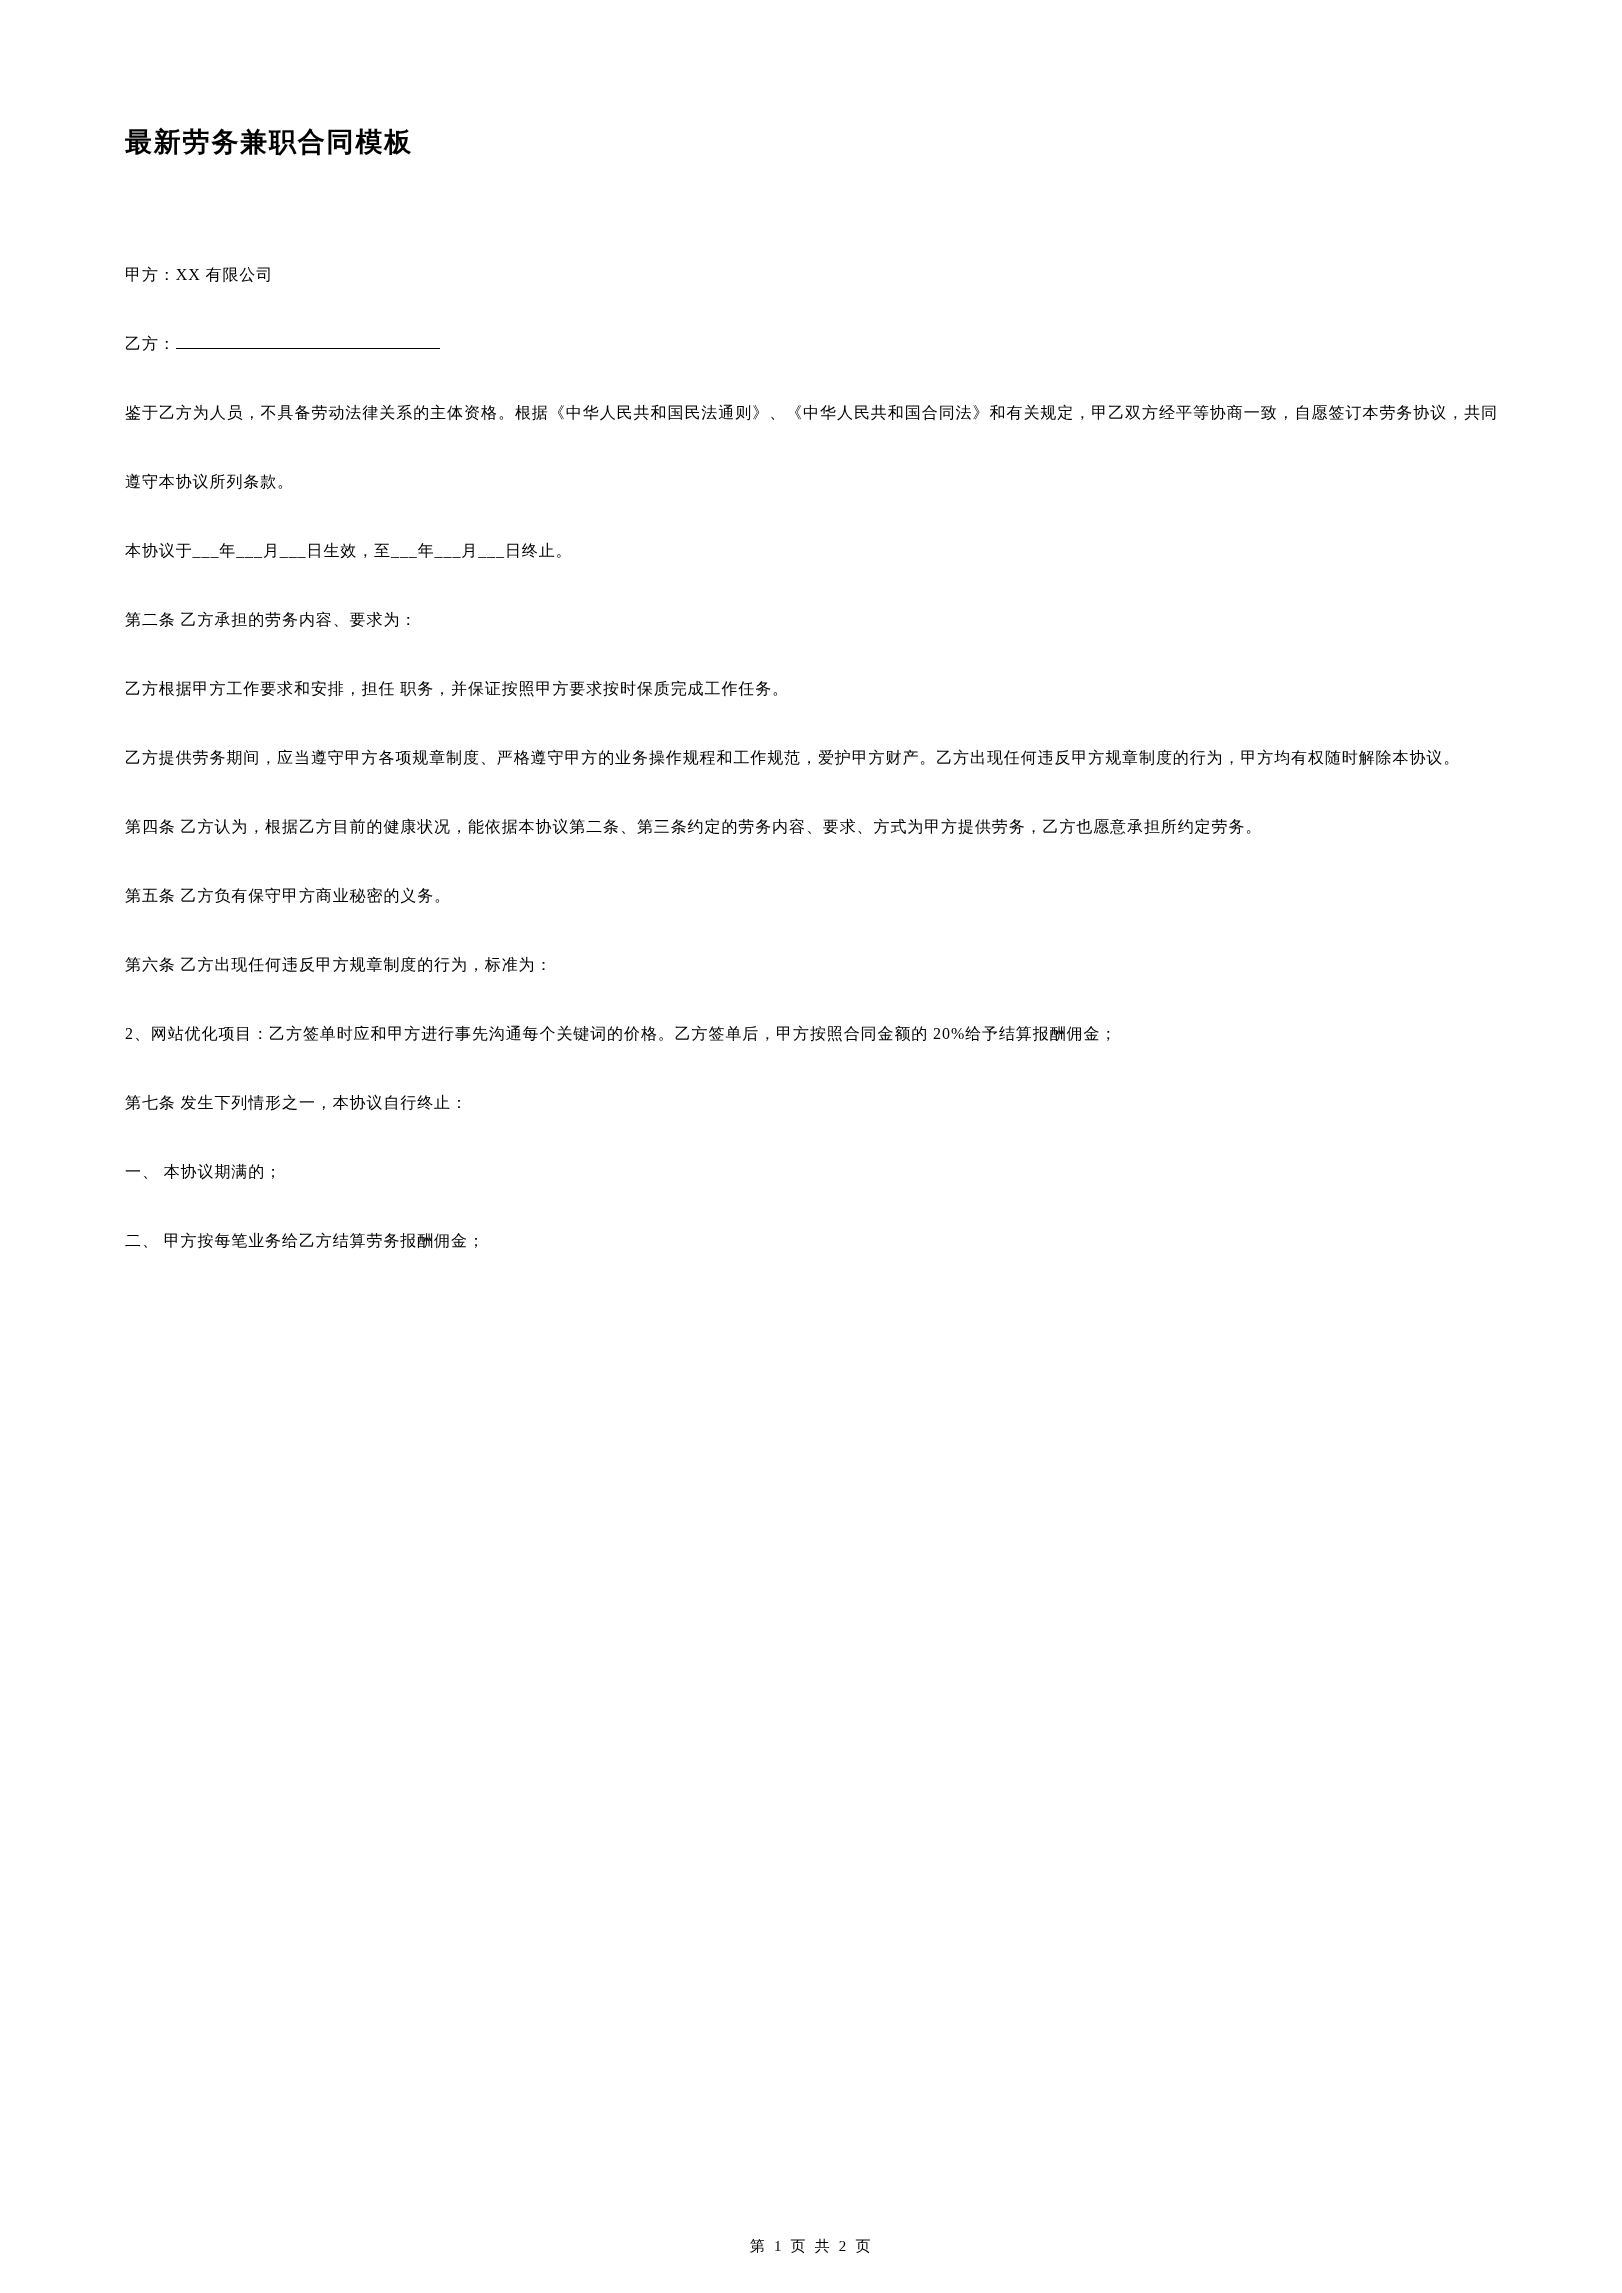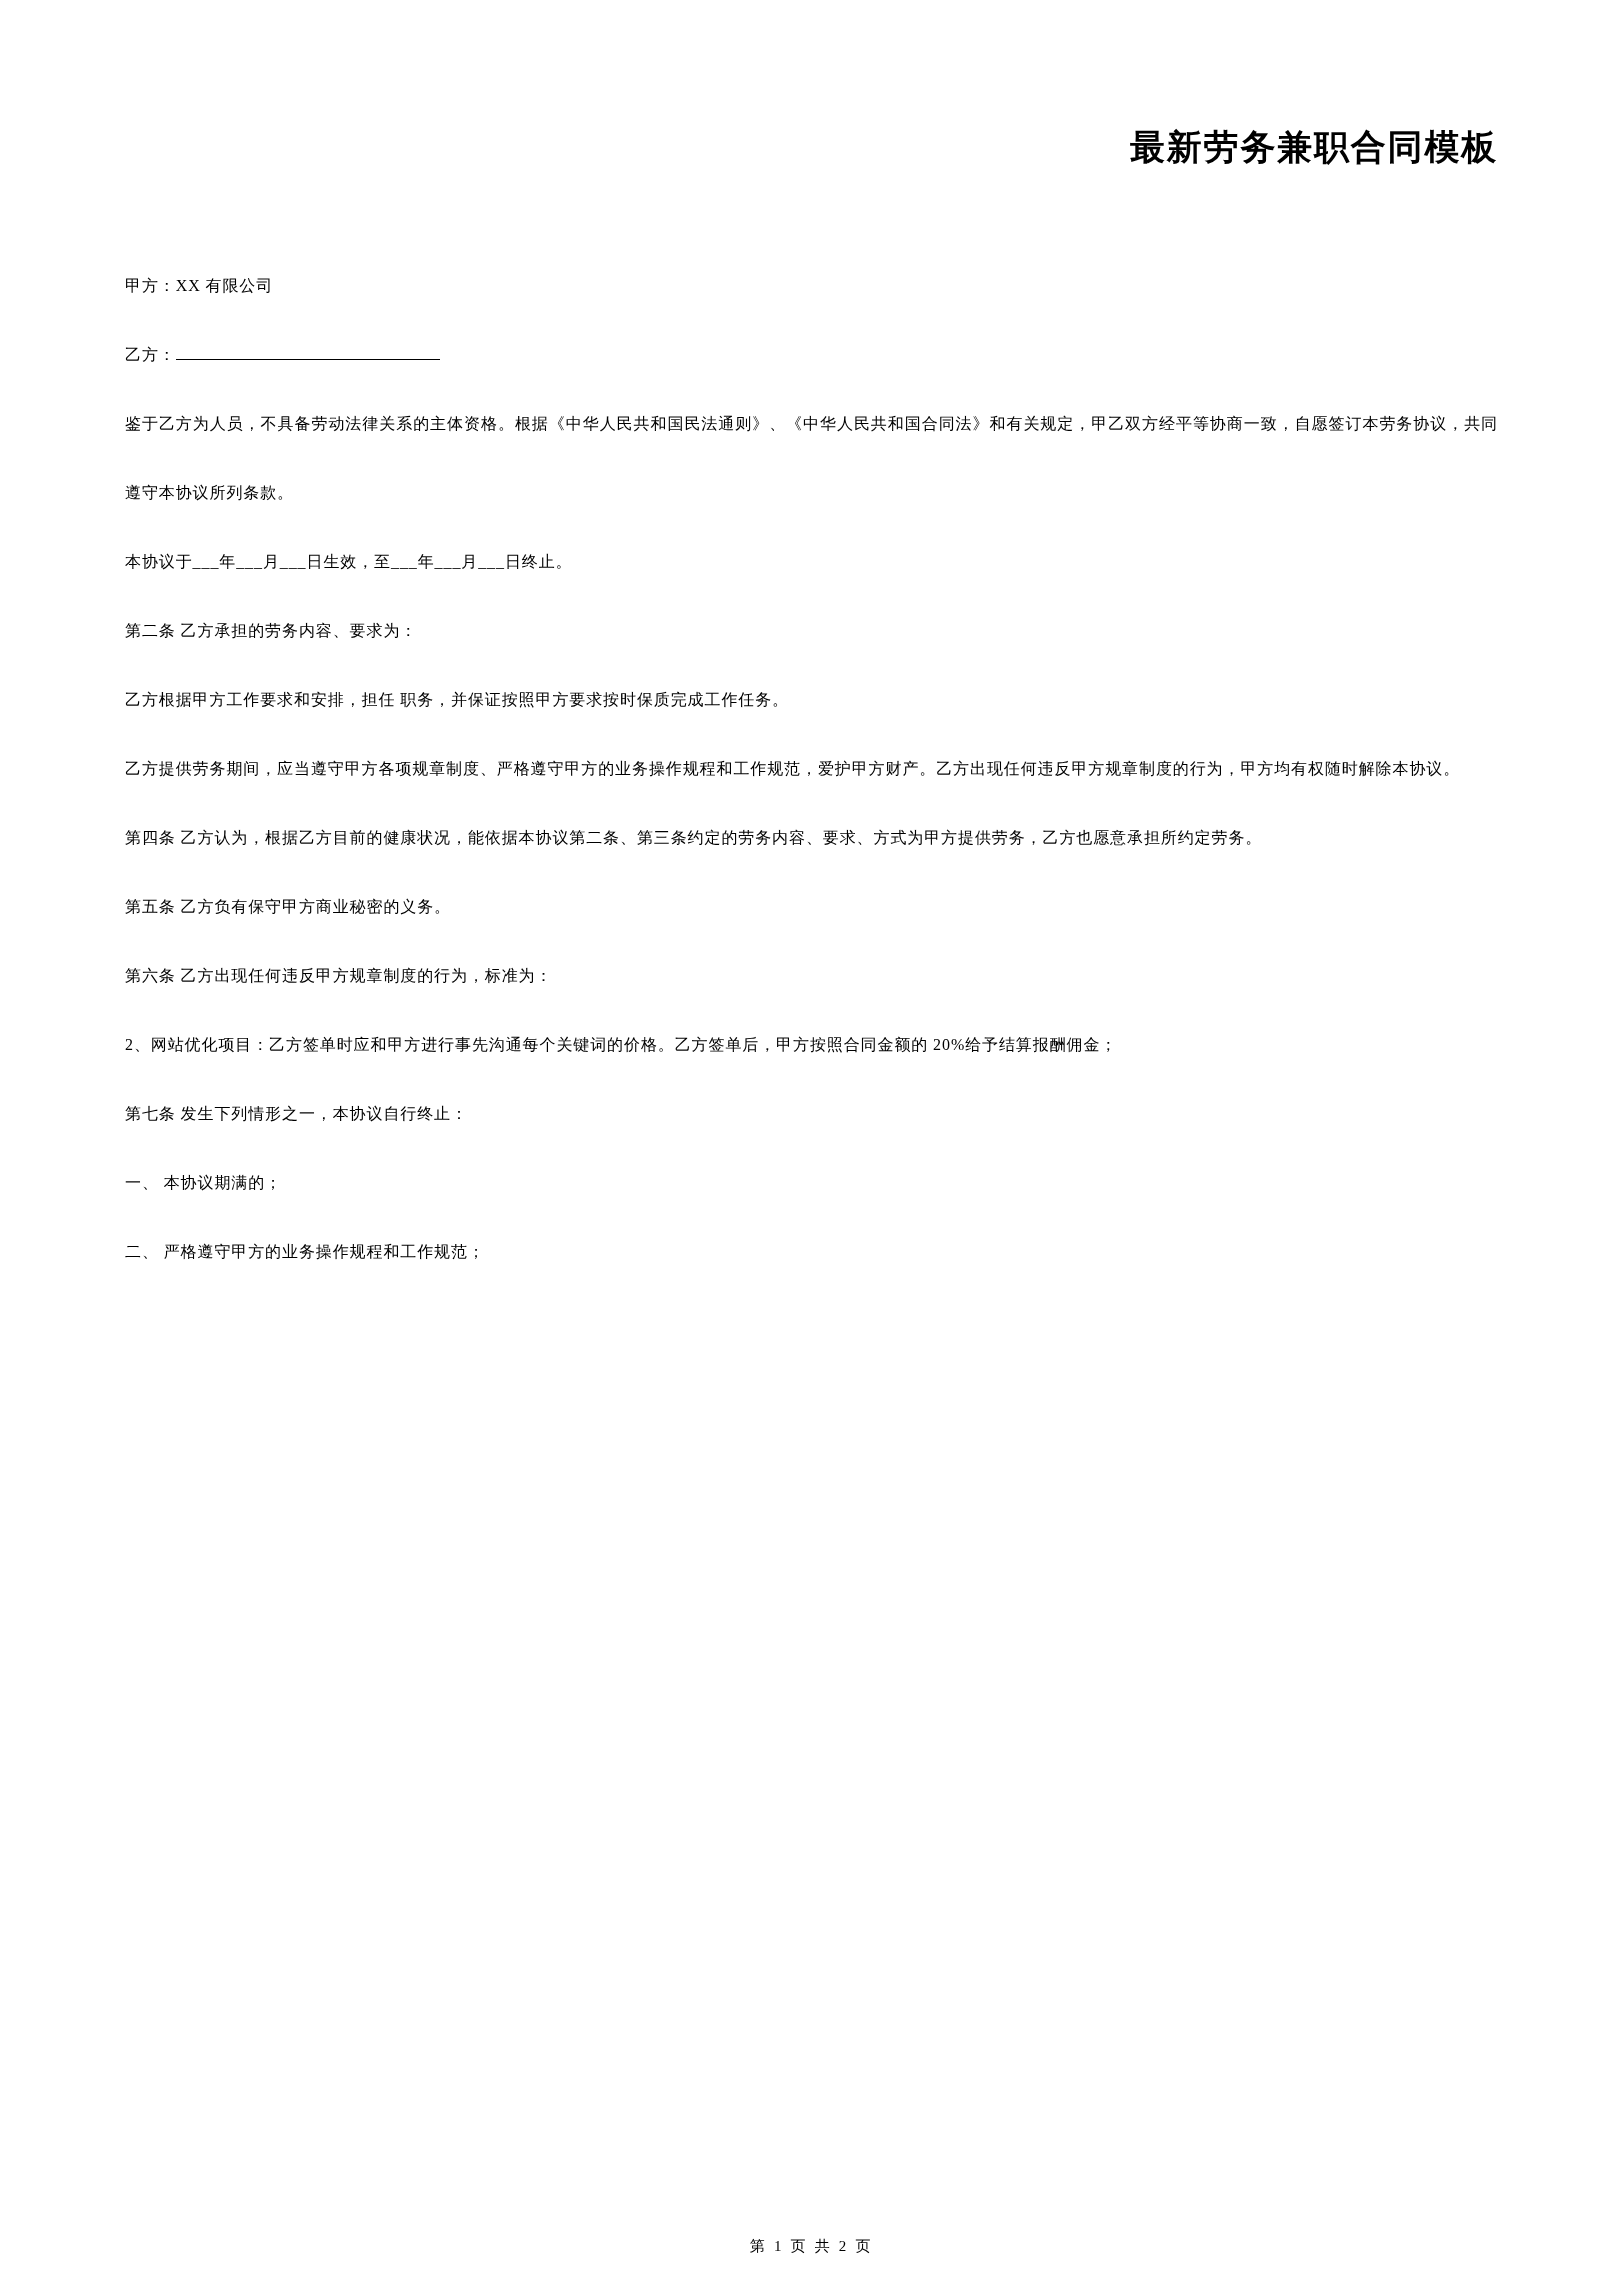--- a/index.html
+++ b/index.html
@@ -9,22 +9,22 @@
   }
   .page {
     position: relative;
     width: 1623px;
     height: 2294px;
     background: #ffffff;
     padding: 107px 125px 0 125px;
     overflow: hidden;
   }
   .doc-title {
-    text-align: right;
-    font-size: 35px;
+    text-align: left;
+    font-size: 27px;
     font-weight: bold;
     color: #000000;
     letter-spacing: 1.8px;
     margin-top: 18px;
     margin-bottom: 80px;
     line-height: 1.3;
   }
   .para {
     font-size: 16px;
     color: #000000;
@@ -81,18 +81,18 @@
 
   <p class="para">第六条  乙方出现任何违反甲方规章制度的行为，标准为：</p>
 
 
   <p class="para">2、网站优化项目：乙方签单时应和甲方进行事先沟通每个关键词的价格。乙方签单后，甲方按照合同金额的 20%给予结算报酬佣金；</p>
 
   <p class="para">第七条  发生下列情形之一，本协议自行终止：</p>
 
   <p class="para">一、  本协议期满的；</p>
 
-  <p class="para">二、  严格遵守甲方的业务操作规程和工作规范；</p>
+  <p class="para">二、  甲方按每笔业务给乙方结算劳务报酬佣金；</p>
 
   <div class="footer">第 1 页 共 2 页</div>
 
 </div>
 
 
 </body></html>

